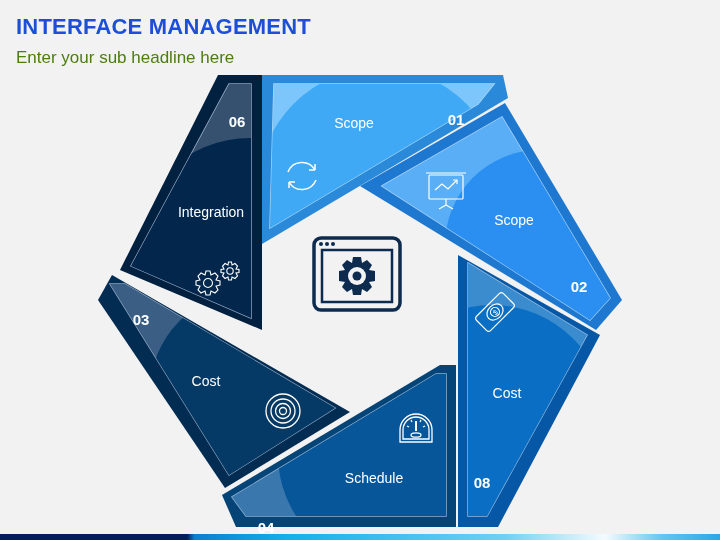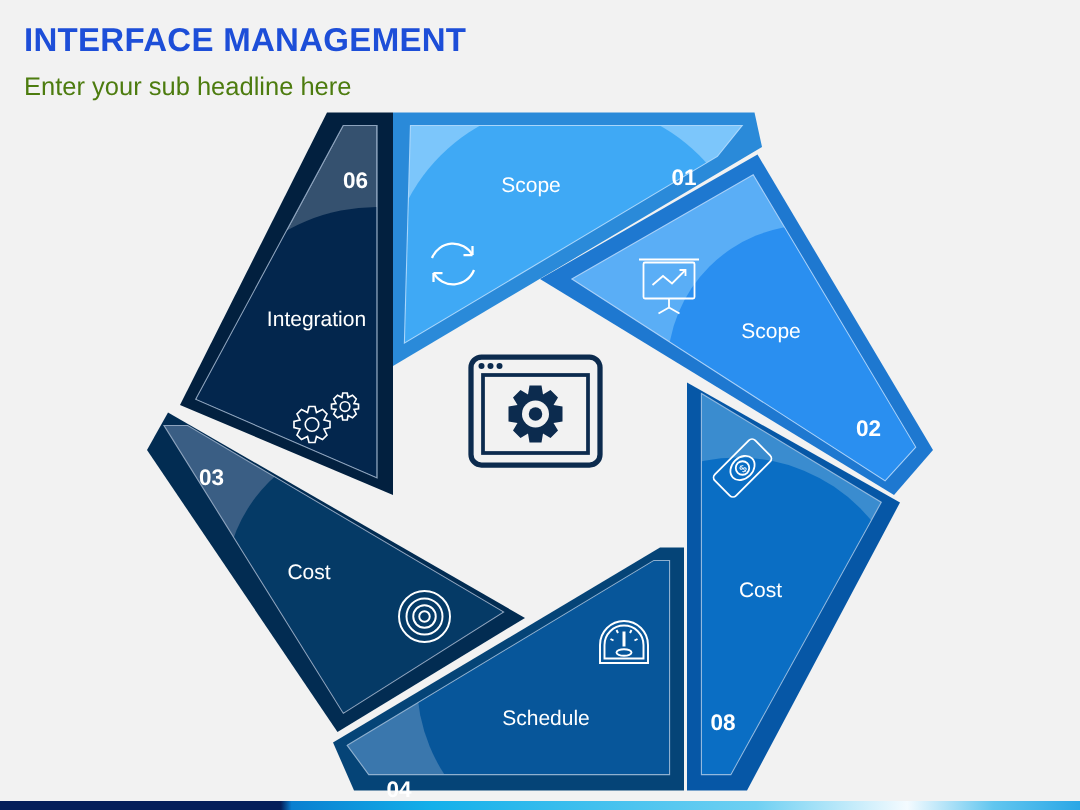--- a/index.html
+++ b/index.html
@@ -166,21 +166,21 @@
 
 <div class="lbl" style="left:354px;top:123px;">Scope</div>
 <div class="num" style="left:456px;top:119px;">01</div>
 
 <div class="lbl" style="left:514px;top:220px;">Scope</div>
 <div class="num" style="left:579px;top:286px;">02</div>
 
 <div class="lbl" style="left:507px;top:393px;">Cost</div>
 <div class="num" style="left:482px;top:482px;">08</div>
 
-<div class="lbl" style="left:364px;top:478px;">Schedule</div>
+<div class="lbl" style="left:374px;top:478px;">Schedule</div>
 <div class="num" style="left:266px;top:527px;">04</div>
 
 <div class="lbl" style="left:206px;top:381px;">Cost</div>
 <div class="num" style="left:141px;top:319px;">03</div>
 
 <div class="lbl" style="left:211px;top:212px;text-align:center;">Integration</div>
 <div class="num" style="left:237px;top:121px;">06</div>
 
 <div class="center-title">
 </div>

